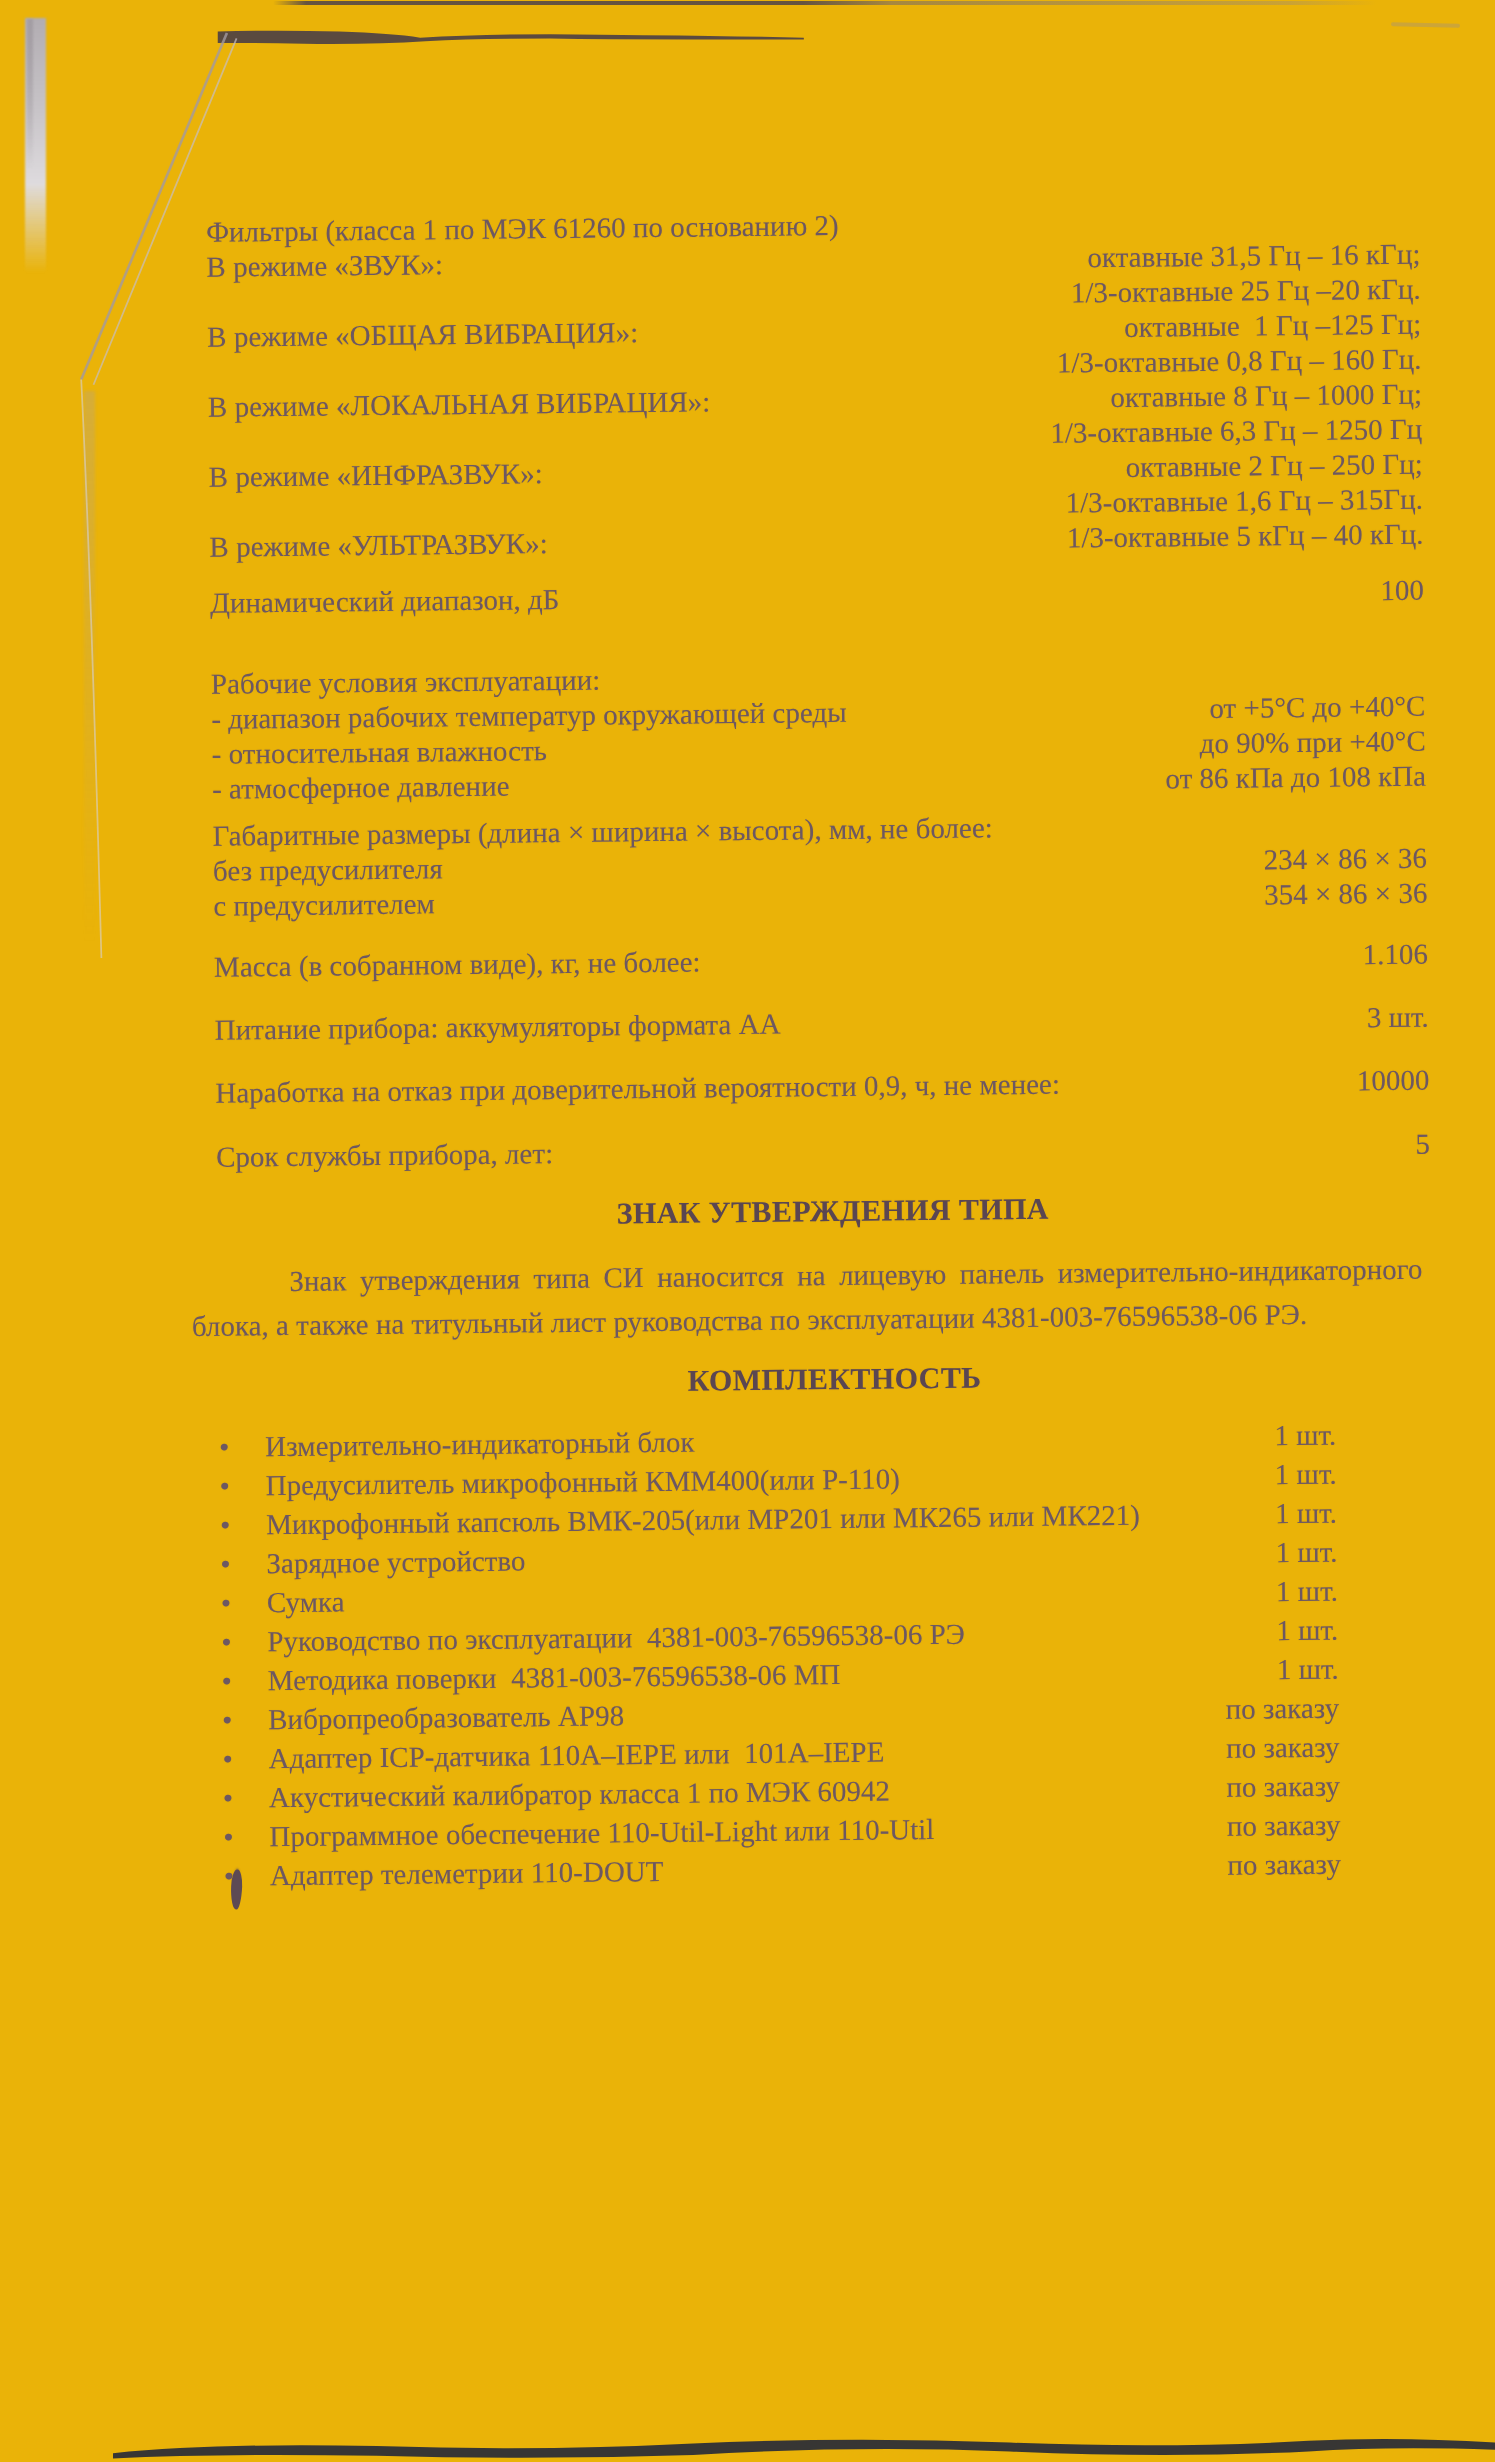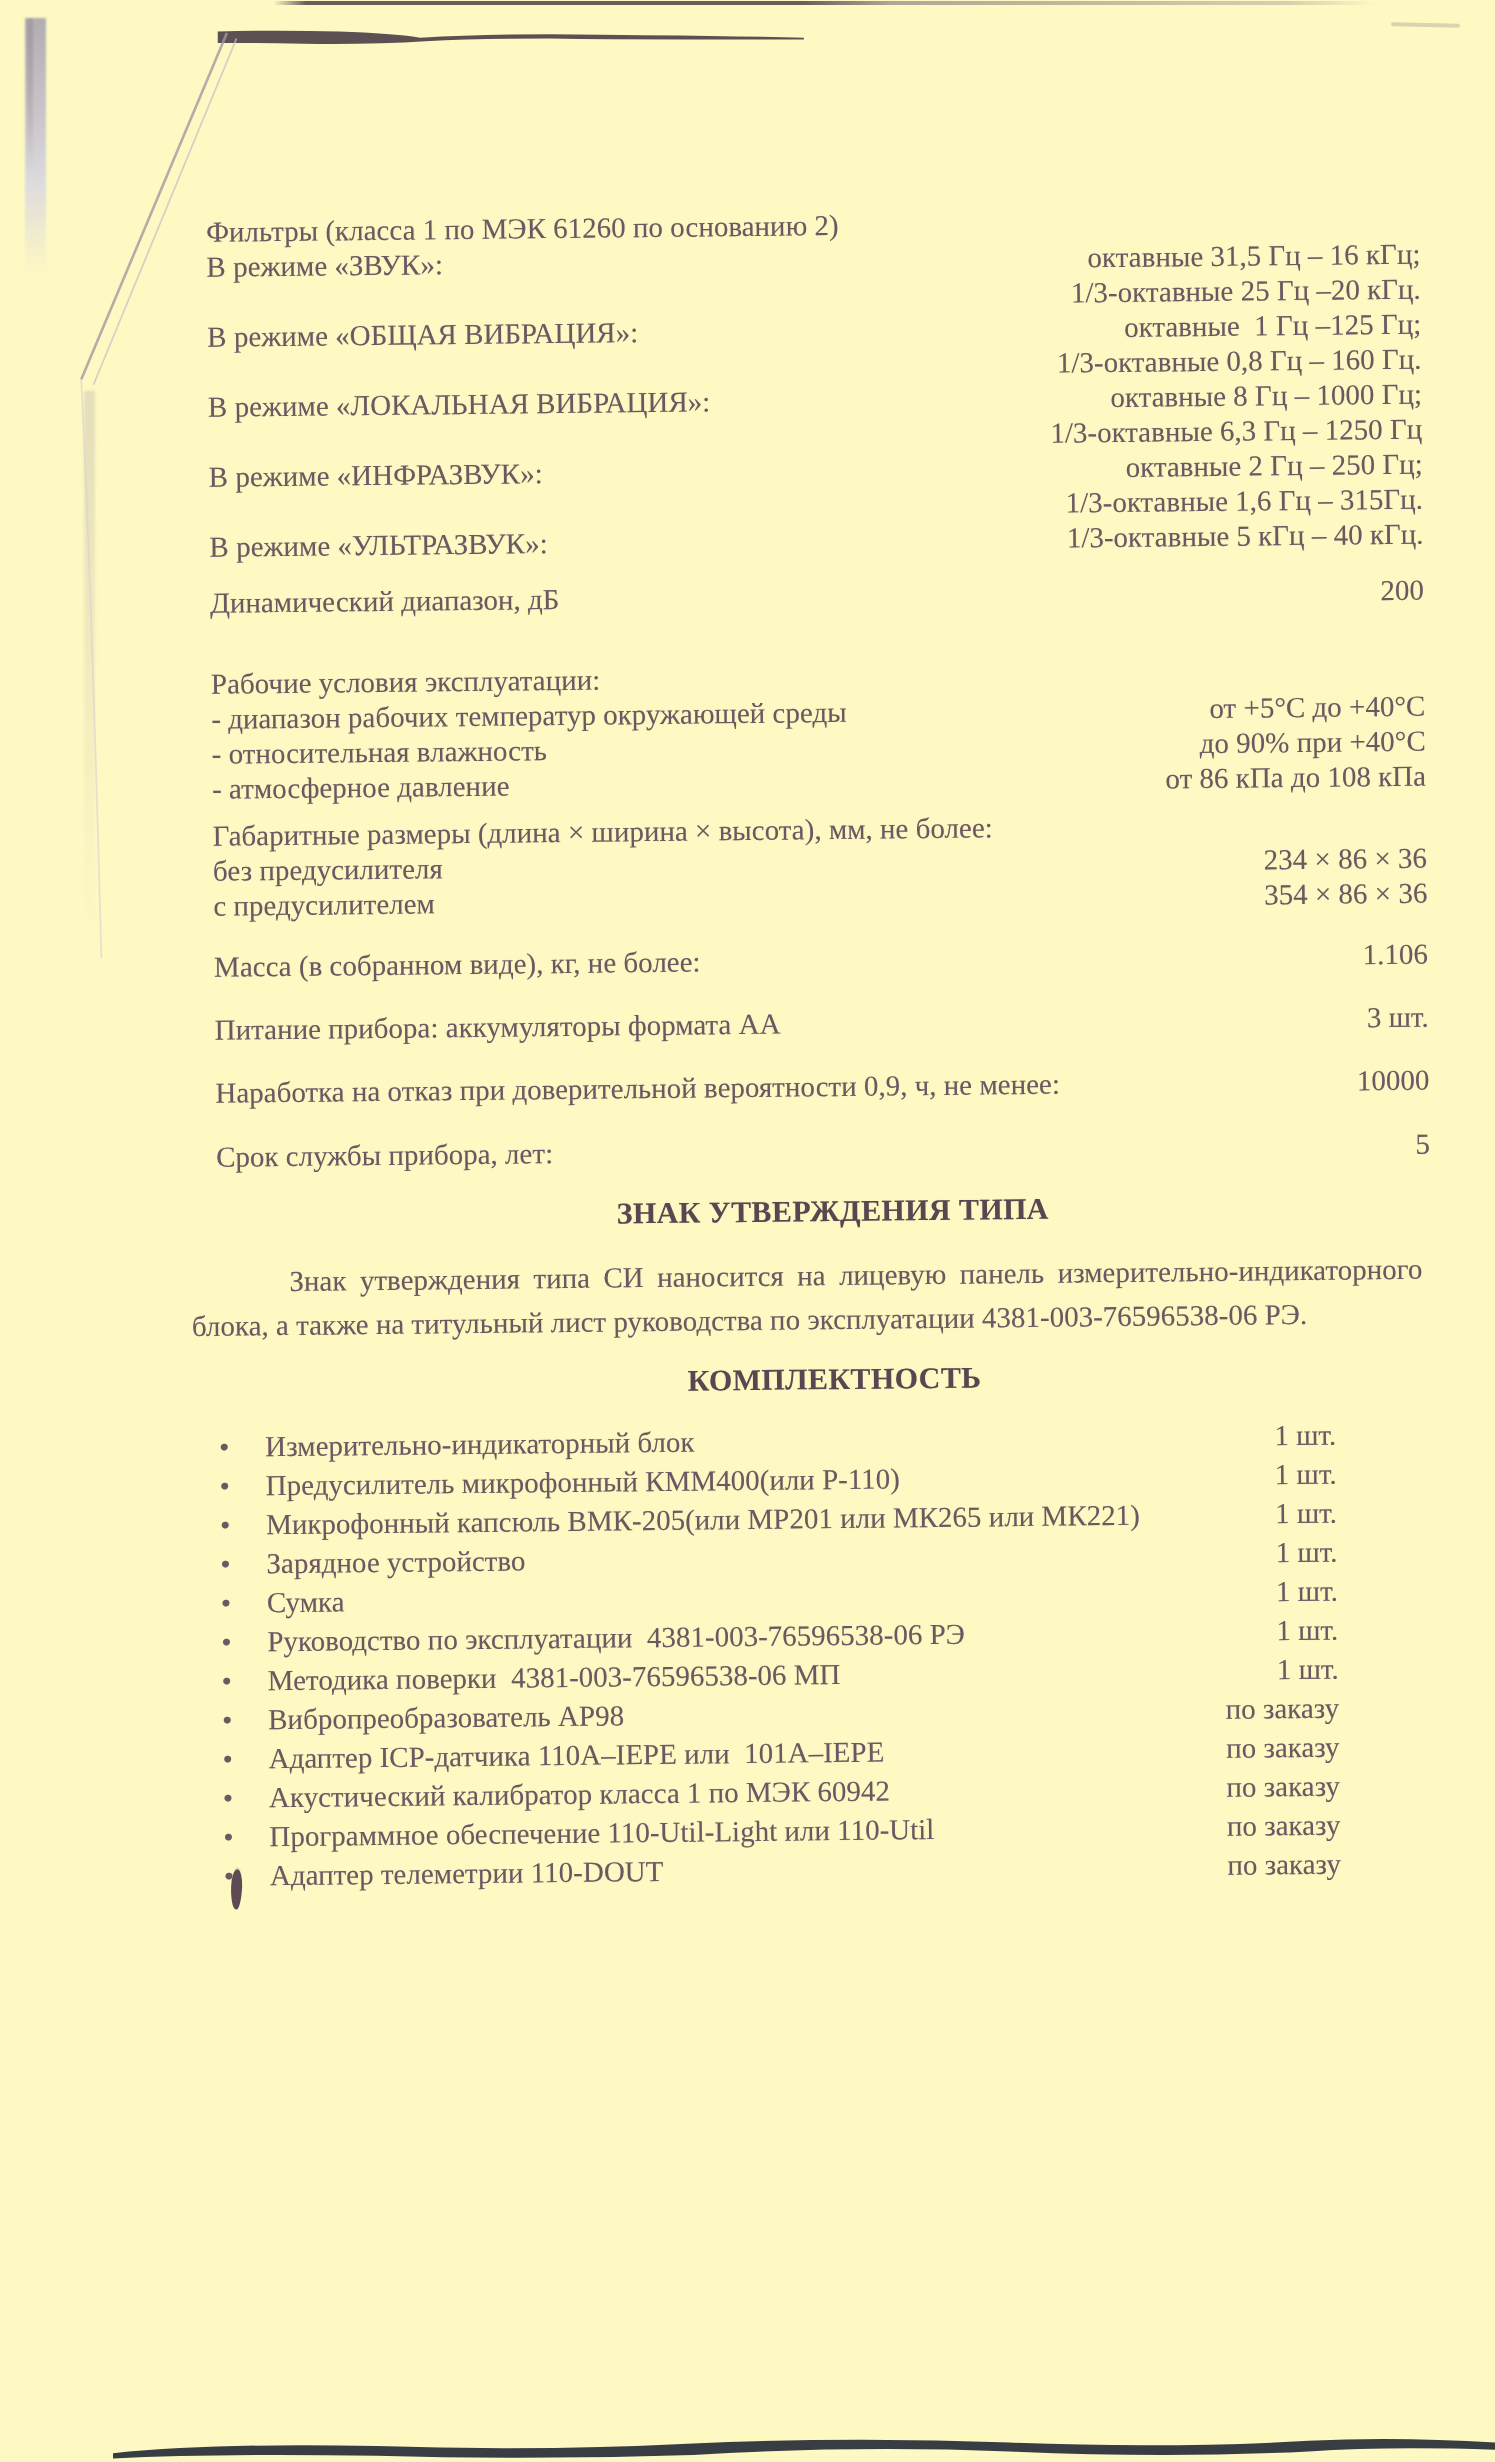--- a/index.html
+++ b/index.html
@@ -1,20 +1,20 @@
 <!DOCTYPE html>
 <html style="font-size:14px"><head>
 <meta charset="utf-8">
 <title>Document</title>
 <style>
   html,body{margin:0;padding:0;background:#ffffff;}
   .page{
     position:relative;
     width:1495px;height:2462px;
-    background:#fef9c3;
+    background:#eab308;
     overflow:hidden;
     font-family:"Liberation Serif", serif;
     color:#6d5862;
   }
   .page-content{
     position:absolute;left:0;top:0;width:1495px;height:2462px;
     transform:rotate(-0.62deg);
     transform-origin:748px 1055px;
     text-shadow:0 0 0.9px rgba(109,88,98,.35);
   }
@@ -141,21 +141,21 @@
 
     <div class="section frow">
       <div class="flabel">В режиме «УЛЬТРАЗВУК»:</div>
       <div class="fvals">
         <div>1/3-октавные 5 кГц – 40 кГц.</div>
       </div>
     </div>
 
     <div class="section spec-row" style="margin-top:21px;">
       <div class="spec-label">Динамический диапазон, дБ</div>
-      <div class="spec-value">200</div>
+      <div class="spec-value">100</div>
     </div>
 
     <div class="section" style="margin-top:46px;">
       <div class="sub-header">Рабочие условия эксплуатации:</div>
       <div class="spec-row">
         <div class="spec-label">- диапазон рабочих температур окружающей среды</div>
         <div class="spec-value">от +5°С до +40°С</div>
       </div>
       <div class="spec-row">
         <div class="spec-label">- относительная влажность</div>

